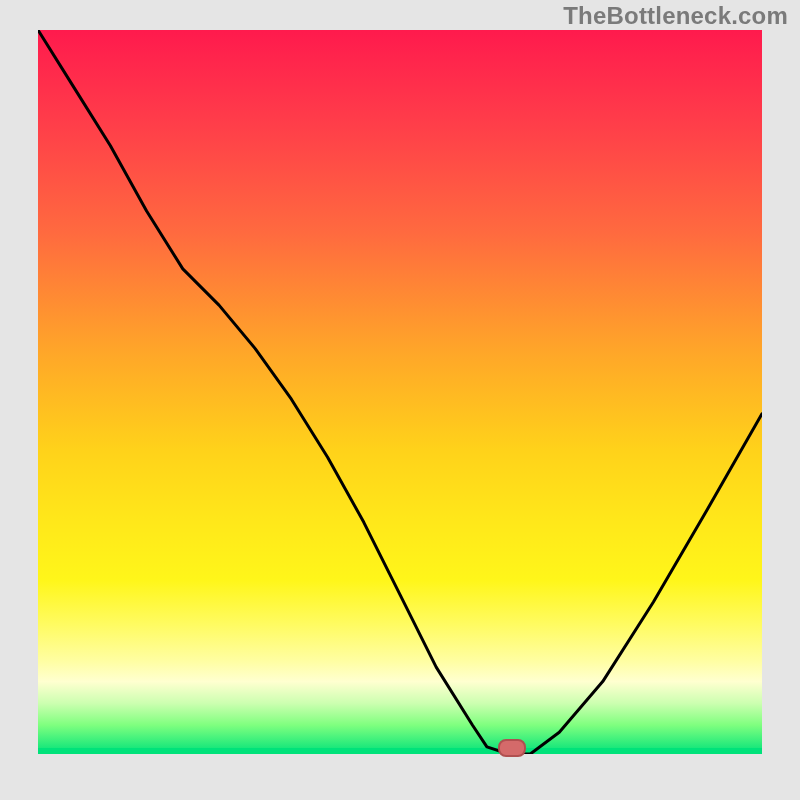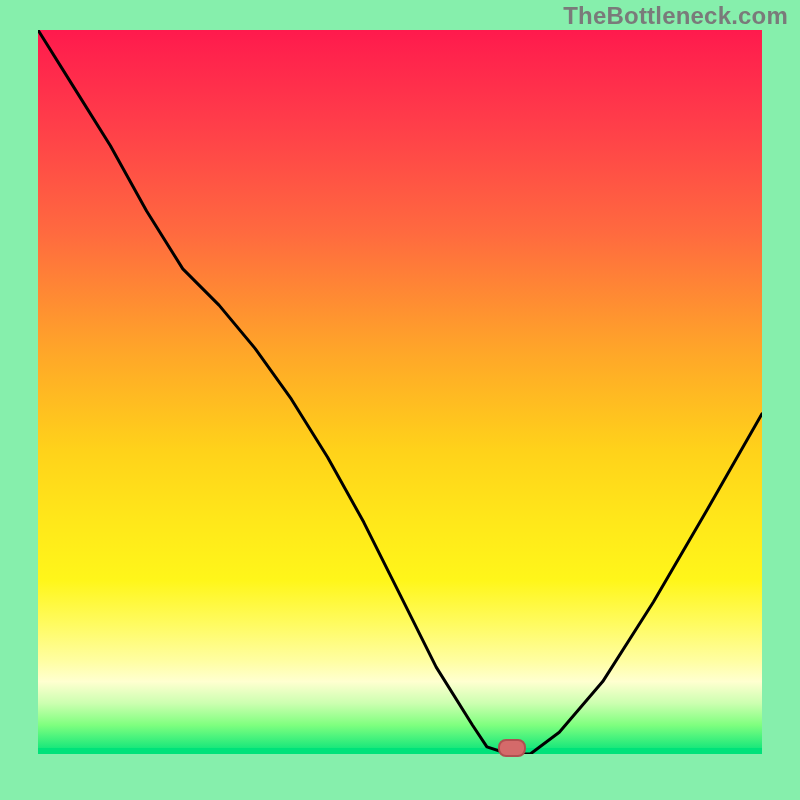--- a/index.html
+++ b/index.html
@@ -8,21 +8,21 @@
     width: 800px;
     height: 800px;
     background: #000;
     overflow: hidden;
     font-family: Arial, Helvetica, sans-serif;
   }
   .frame {
     position: relative;
     width: 800px;
     height: 800px;
-    background: #86efac;
+    background: #e5e5e5;
   }
   .watermark {
     position: absolute;
     top: 2px;
     right: 12px;
     color: #7a7a7a;
     font-size: 24px;
     font-weight: 600;
     letter-spacing: 0.2px;
     z-index: 10;

